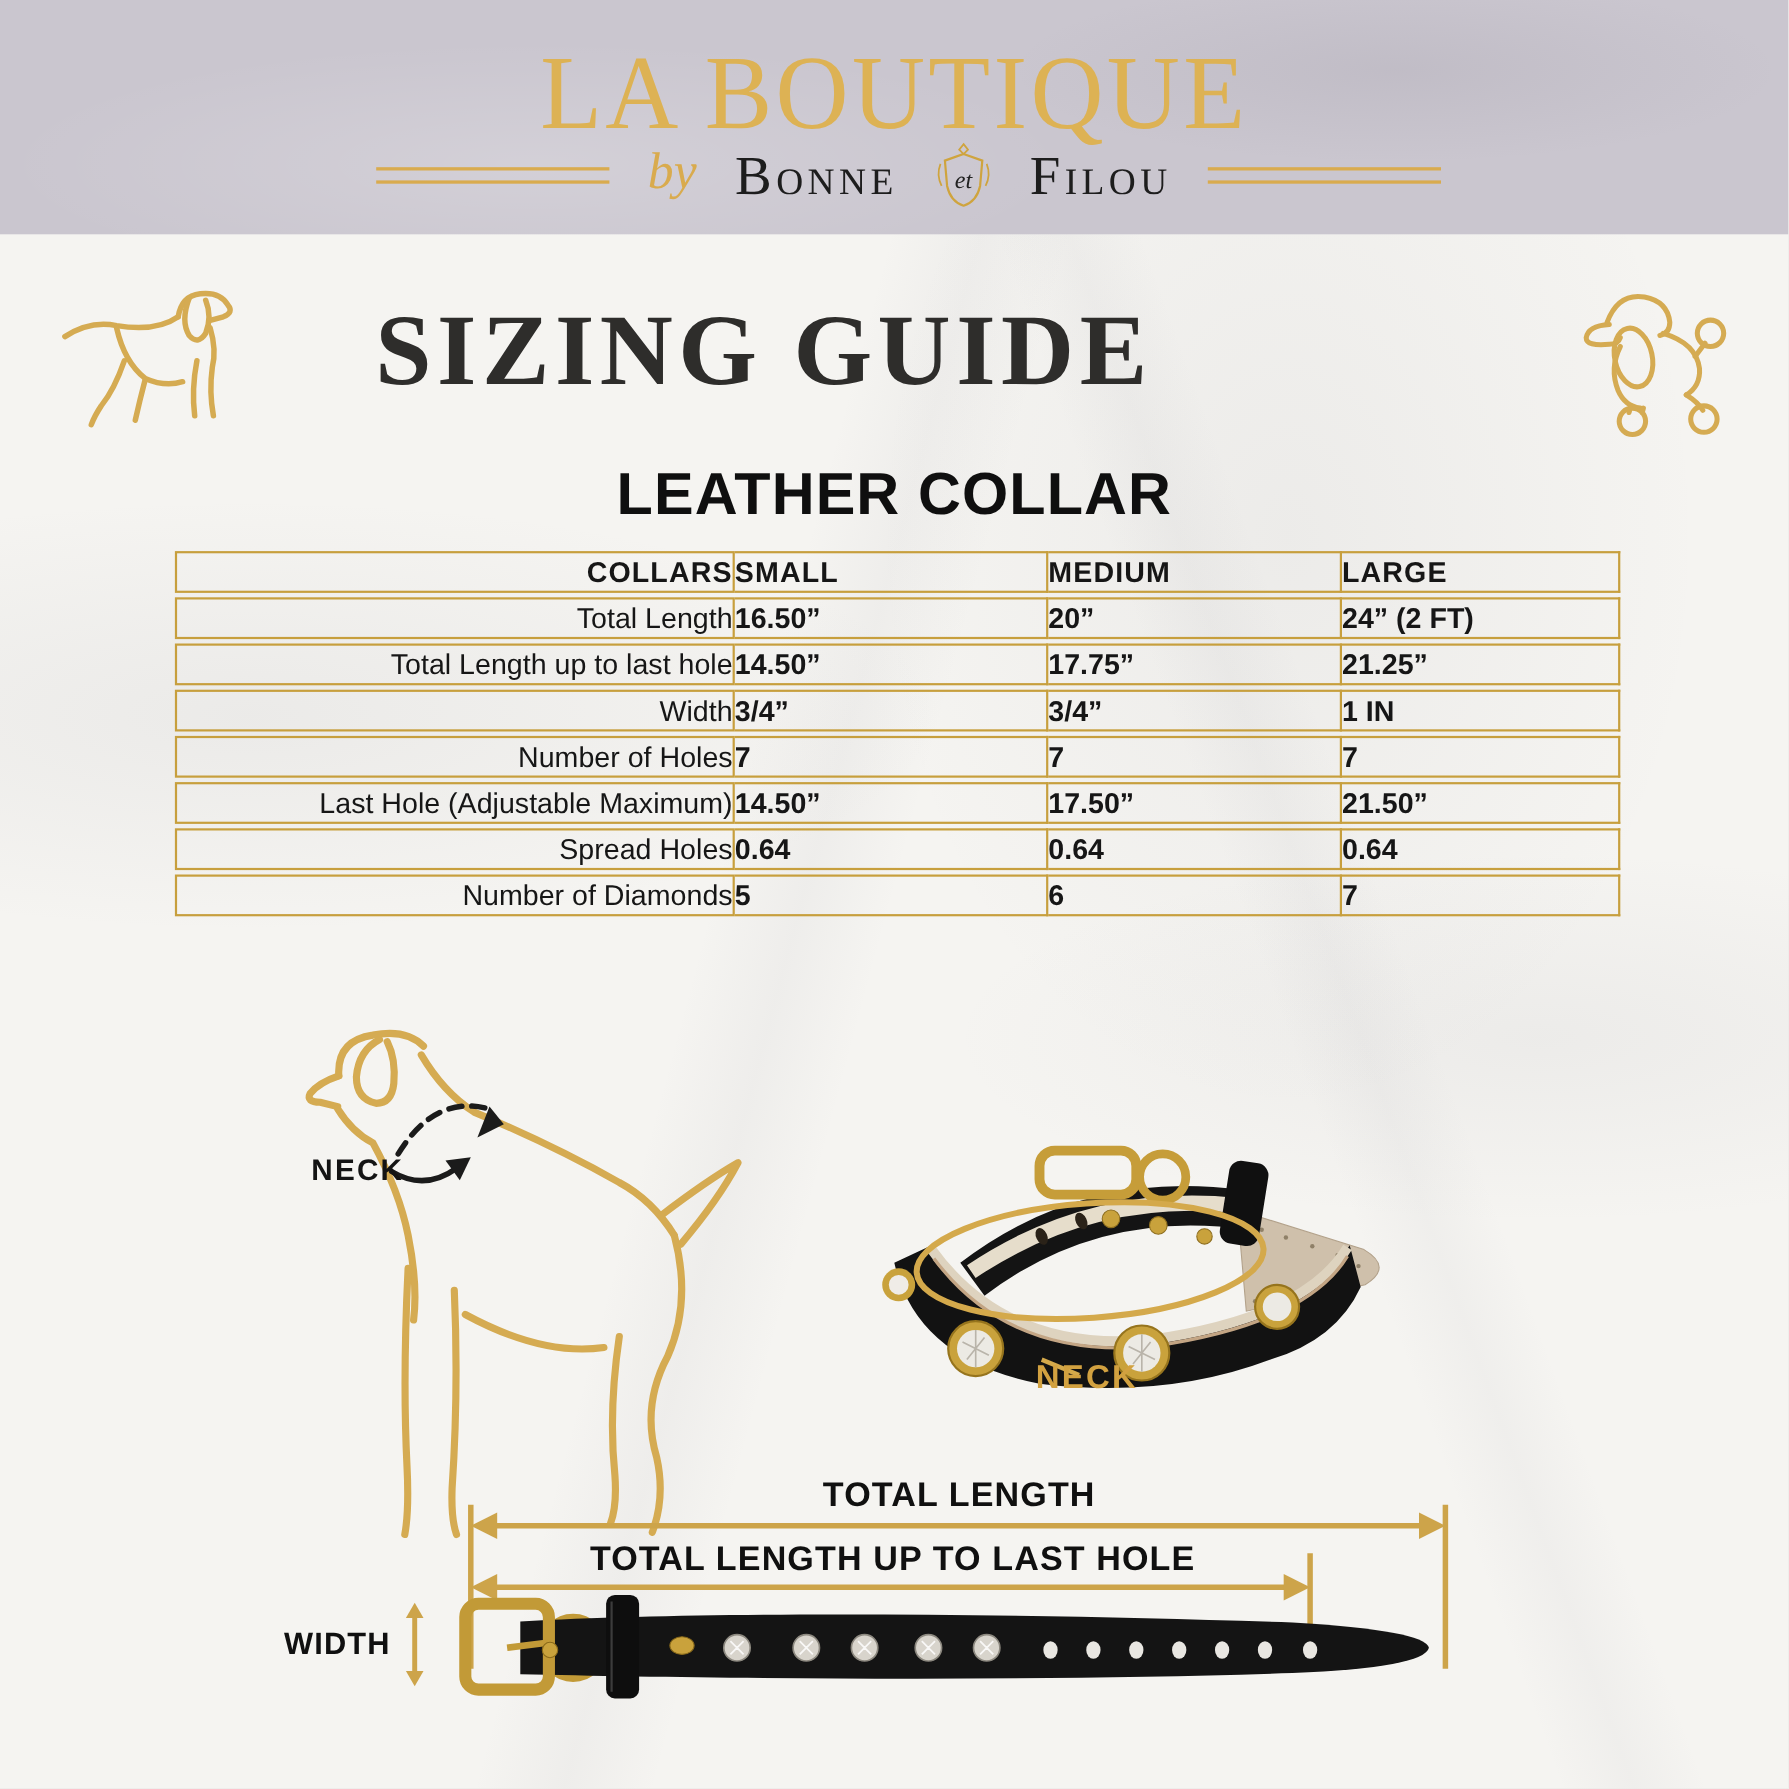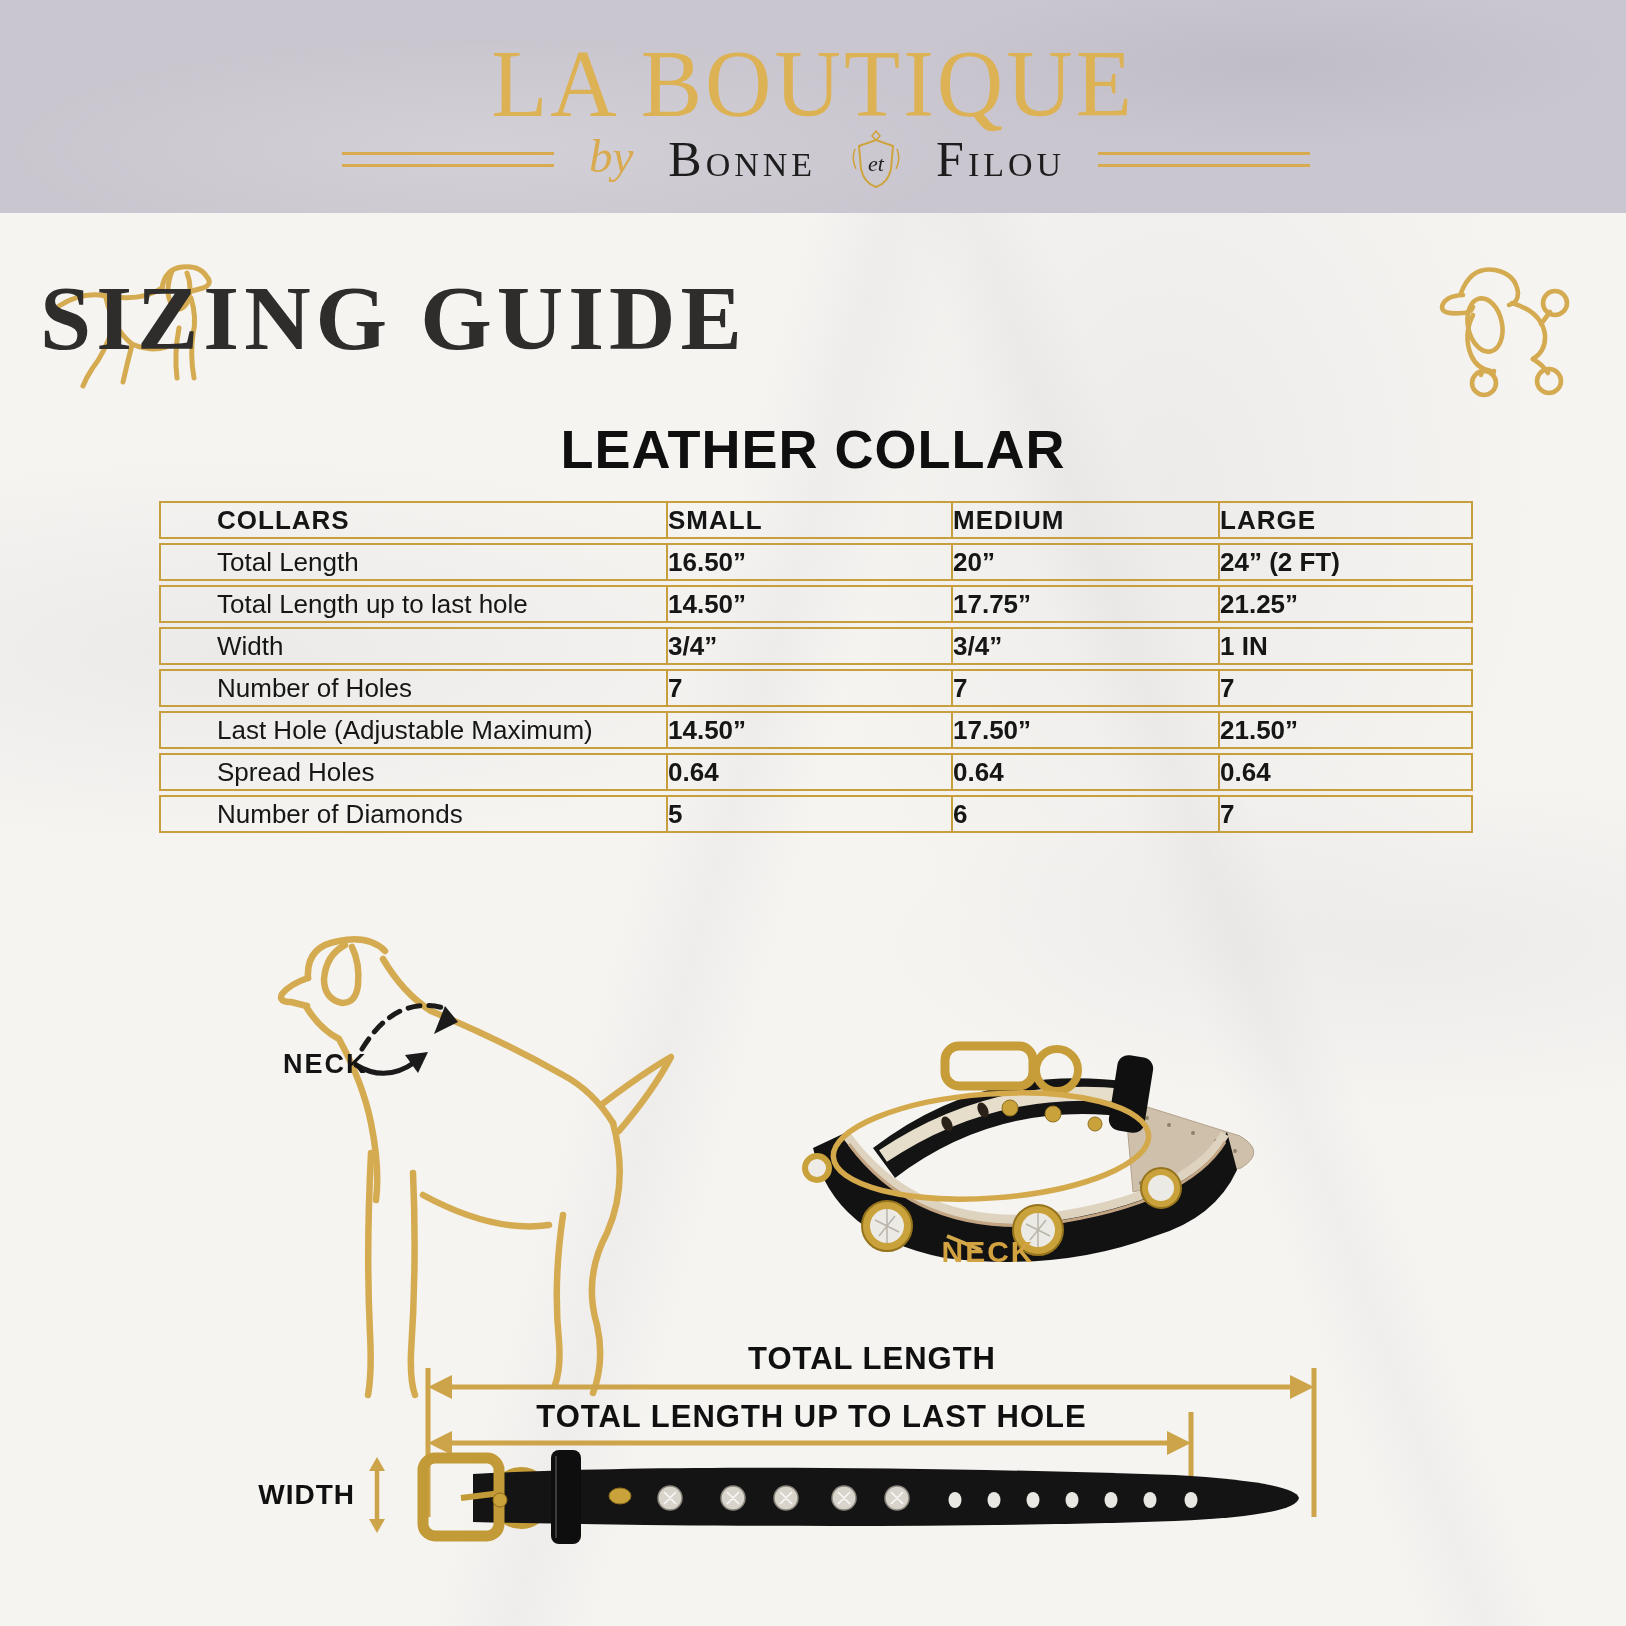--- a/index.html
+++ b/index.html
@@ -34,37 +34,37 @@
   }
   .rule{width:212px; height:9px; border-top:3px solid #d9ab4e; border-bottom:3px solid #d9ab4e;}
   .by{font-family:"Liberation Serif", serif; font-style:italic; color:#d9ab4e; font-size:47px; line-height:1; margin:0 2px 6px 2px;}
   .brand-word{
     display:inline-block; font-family:"Liberation Serif", serif; color:#1d1d1d;
     font-size:34px; letter-spacing:4px; text-transform:uppercase; line-height:1;
   }
   .brand-word::first-letter{font-size:50px;}
   
   .title-main{
-    left:0; top:272px; width:1389px; text-align:left;
+    left:0; top:272px; width:1389px; text-align:center;
     font-family:"Liberation Serif", serif; font-weight:700;
-    font-size:92px; letter-spacing:5px; color:#2e2d2b; line-height:1;padding-left:40px;
+    font-size:92px; letter-spacing:5px; color:#2e2d2b; line-height:1;
   }
   .title-sub{
     left:0; top:422px; width:1626px; text-align:center;
     font-weight:700; font-size:54px; letter-spacing:1px; color:#0f0f0f; line-height:1;
   }
   
   .tablewrap{left:159px; top:497px; width:1314px;}
   table.sizes{width:1314px; border-collapse:separate; border-spacing:0 4px; table-layout:fixed;}
   table.sizes td{
     border-top:2px solid #c79f3d; border-bottom:2px solid #c79f3d; border-right:2px solid #c79f3d;
     height:34px; font-size:26px; color:#161616; text-align:left; vertical-align:middle;
     font-weight:700; padding:0;
   }
-  table.sizes td:first-child{border-left:2px solid #c79f3d; text-align:left; padding-left:56px; font-weight:400;}
+  table.sizes td:first-child{border-left:2px solid #c79f3d; text-align:right; padding-left:56px; font-weight:400;}
   table.sizes tr.hdr td{font-weight:700; letter-spacing:1px;}
   table.sizes col.c1{width:509px;} table.sizes col.c2{width:285px;}
   table.sizes col.c3{width:267px;} table.sizes col.c4{width:253px;}
   
   .neck-black{left:283px; top:1049px; font-size:27px; font-weight:700; letter-spacing:2px; color:#141414;}
   .lbl-total{left:430px; top:1341px; width:884px; text-align:center; font-size:31px; font-weight:700; letter-spacing:1px; color:#101010;}
   .lbl-lasthole{left:430px; top:1399px; width:763px; text-align:center; font-size:31px; font-weight:700; letter-spacing:1px; color:#101010;}
   .lbl-width{left:235px; top:1479px; width:120px; text-align:right; font-size:28px; font-weight:700; letter-spacing:1px; color:#101010;}
   svg{display:block;}
 </style>

